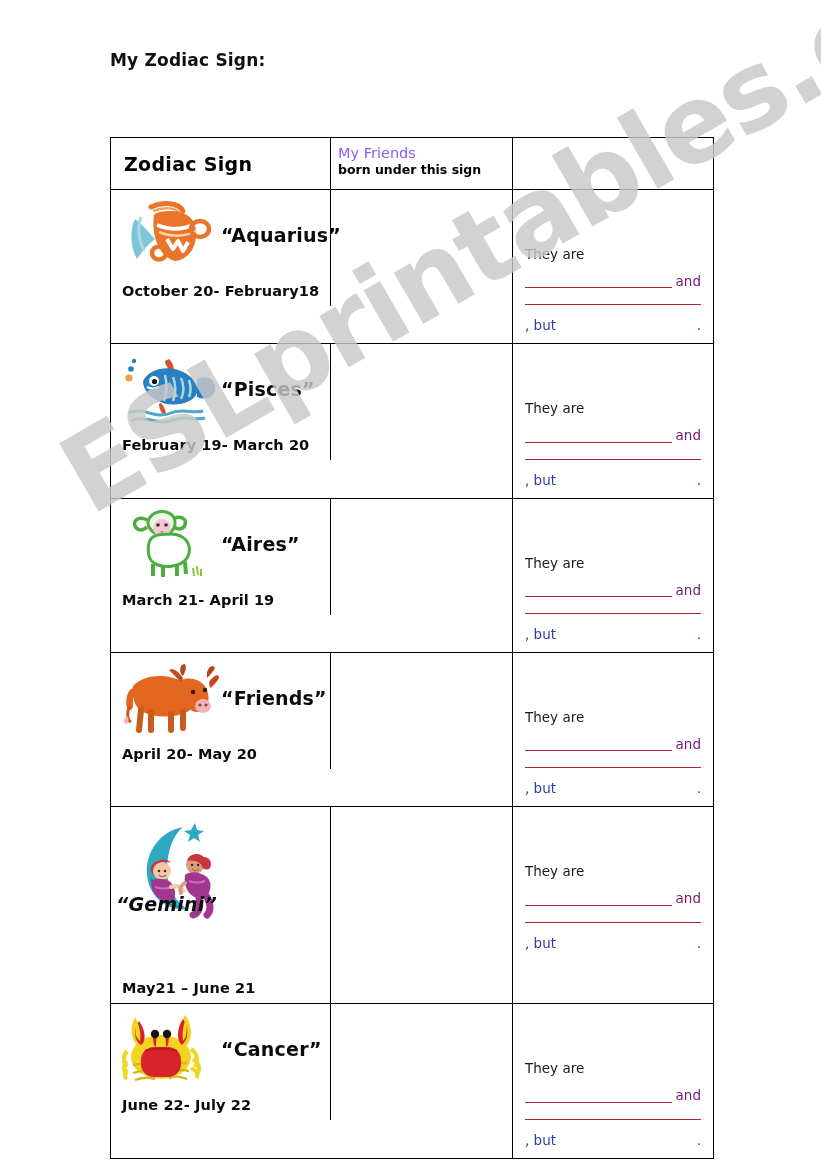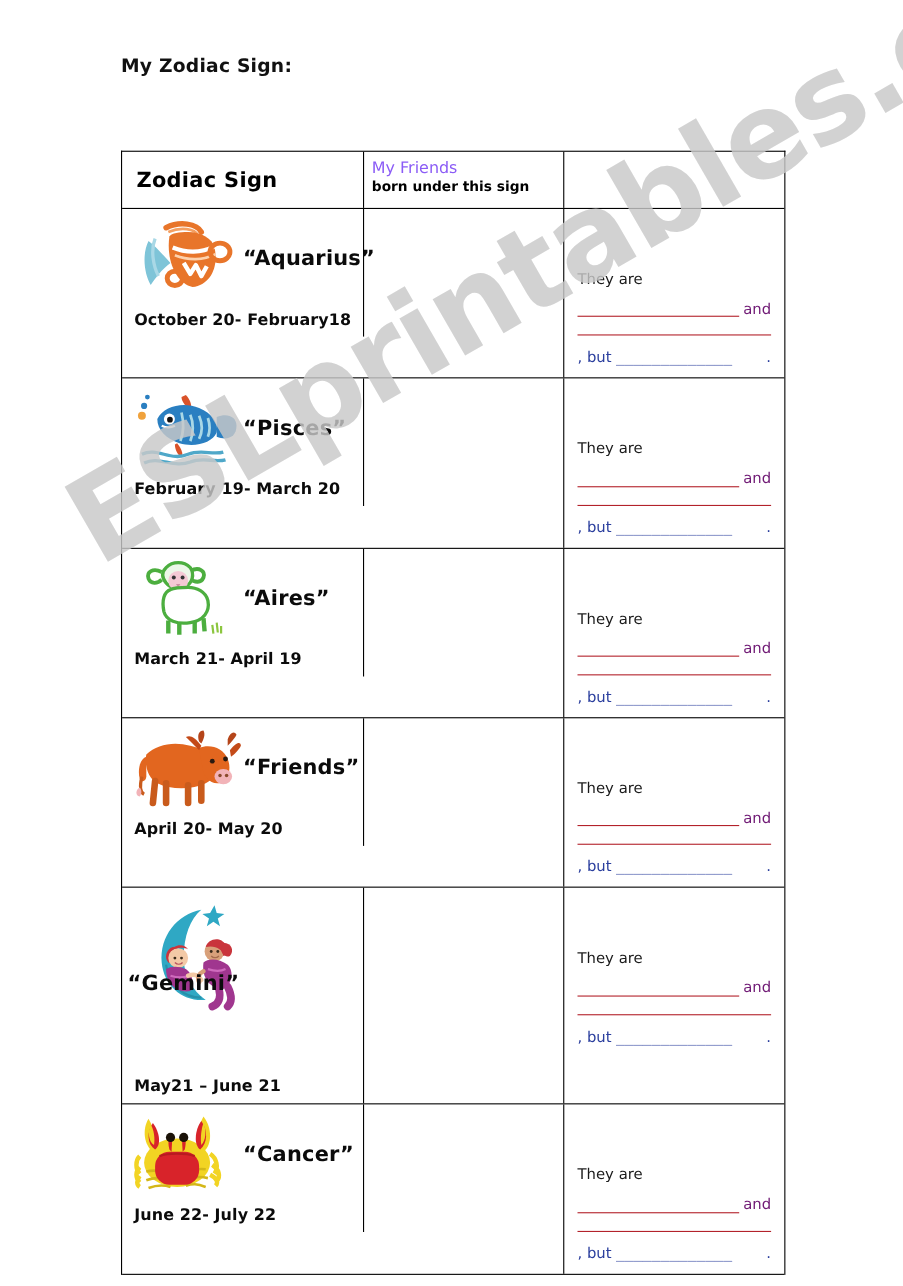--- a/index.html
+++ b/index.html
@@ -403,21 +403,21 @@
                 <circle cx="77" cy="48" r="1.3" fill="#3a2a1a"></circle>
                 <path d="M71 52 C73 54 76 54 78 52" stroke="#a56b4c" stroke-width="1.3" fill="none"></path>
                 <path d="M64 58 C62 72 70 82 82 82 C90 78 92 66 86 60 C78 54 68 54 64 58 Z" fill="#a0368f"></path>
                 <path d="M68 64 C74 66 80 66 84 64" stroke="#cf6bbd" stroke-width="2" fill="none"></path>
                 <path d="M64 66 C60 68 58 72 60 76" stroke="#d8a07a" stroke-width="4" stroke-linecap="round" fill="none"></path>
                 <path d="M78 82 C80 90 78 96 72 98" stroke="#a0368f" stroke-width="7" stroke-linecap="round" fill="none"></path>
                 <path d="M86 80 C90 88 90 94 86 98" stroke="#a0368f" stroke-width="7" stroke-linecap="round" fill="none"></path>
               </g>
             </svg>
           </div>
-          <span class="sign-label" style="position:absolute;left:5px;top:70px;">“Gemini”</span>
+          <span class="sign-label" style="position:absolute;left:5px;top:80px;font-style:italic;">“Gemini”</span>
         </div>
         <div class="sign-date">May21 – June 21</div>
       </div>
     </div>
     <div class="c-friend">
       <span></span>
     </div>
     <div class="c-pers">
       <div class="pers-inner">
         <div class="p-they">They are</div>

